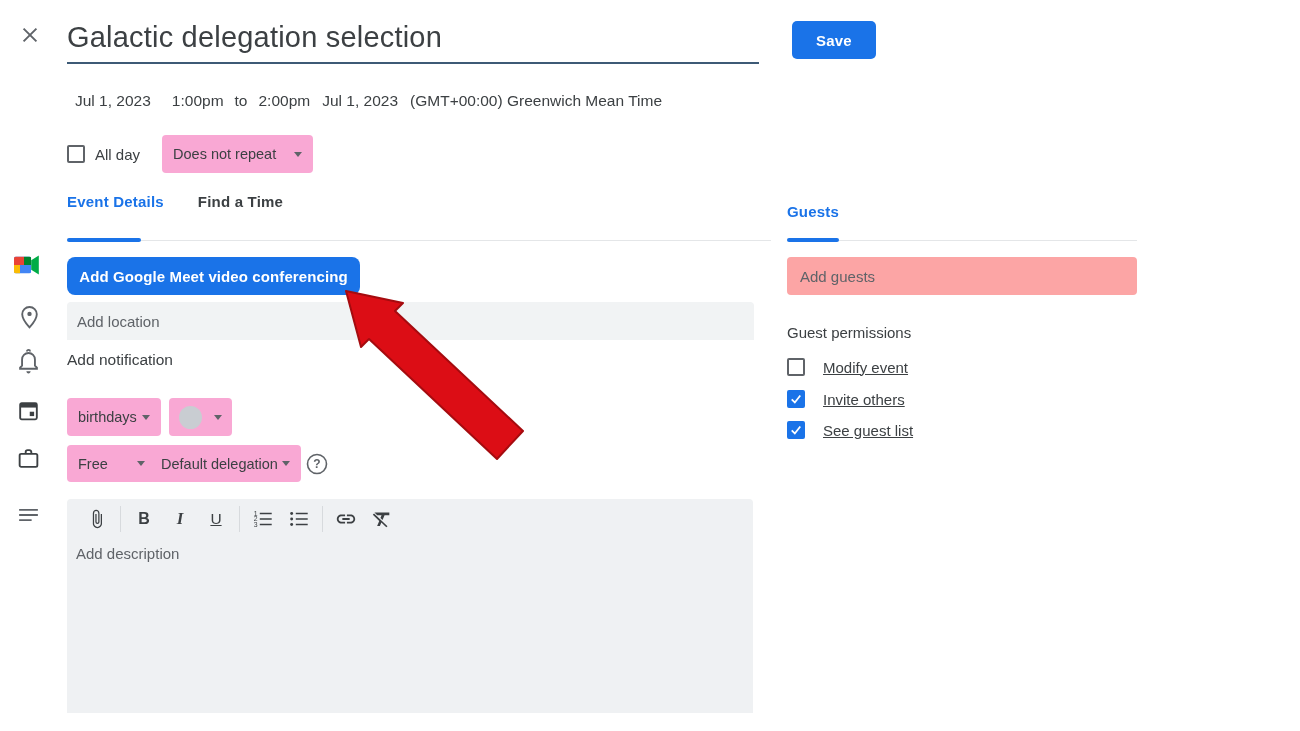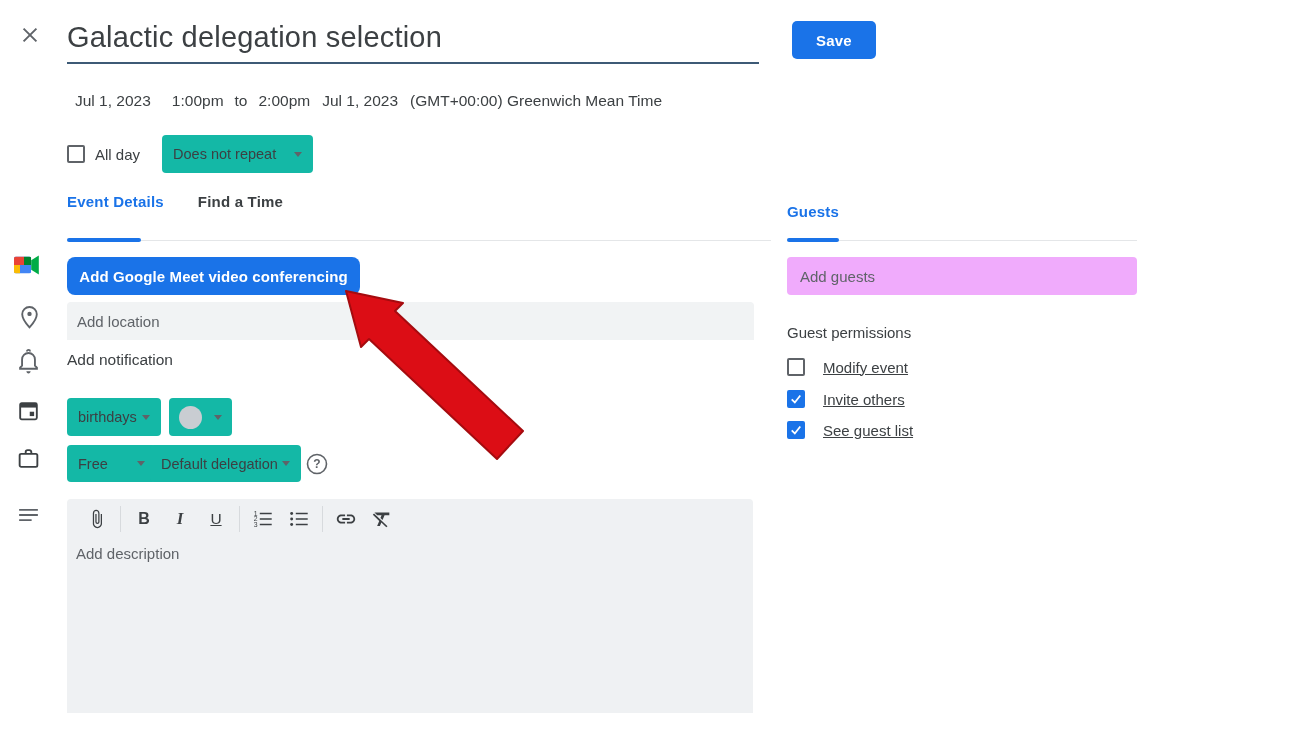--- a/index.html
+++ b/index.html
@@ -23,21 +23,21 @@
   .dt-row > span { cursor:pointer; }
   .dt-row .g21 { margin-left:21px; } .dt-row .g11 { margin-left:11px; } .dt-row .g12 { margin-left:12px; }
 
   
   .allday-row { left:67px; top:135px; height:38px; display:flex; align-items:center; }
   .cbox { width:18px; height:18px; border:2px solid #5f6368; border-radius:2px; background:#fff; cursor:pointer; flex:none; display:flex; align-items:center; justify-content:center; }
   .cbox.checked { background:#1a73e8; border-color:#1a73e8; }
   .cbox svg { display:none; }
   .cbox.checked svg { display:block; }
   .allday-label { margin-left:10px; font-size:15px; color:#3c4043; }
-  .select { background:#14b8a6; border-radius:4px; height:38px; display:flex; align-items:center; padding:0 11px; cursor:pointer; font-size:14.5px; color:#3c4043; }
+  .select { background:#f9a8d4; border-radius:4px; height:38px; display:flex; align-items:center; padding:0 11px; cursor:pointer; font-size:14.5px; color:#3c4043; }
   .caret { width:0; height:0; border-left:4.5px solid transparent; border-right:4.5px solid transparent; border-top:5.5px solid #5f6368; margin-left:auto; }
   .repeat-select { margin-left:22px; width:151px; }
 
   
   .tabs-left { left:67px; top:193px; display:flex; gap:34px; font-size:15px; font-weight:700; letter-spacing:0.2px; }
   .tab { cursor:pointer; color:#3c4043; }
   .tab.active { color:#1a73e8; }
   .tab-line-left { left:67px; top:240px; width:704px; height:1px; background:#e4e6e8; }
   .tab-underline-left { left:67px; top:238px; width:74px; height:3.5px; background:#1a73e8; border-radius:2px; }
   .tabs-right { left:787px; top:203px; font-size:15px; font-weight:700; letter-spacing:0.2px; }
@@ -73,21 +73,21 @@
   .desc-box { left:67px; top:499px; width:686px; height:214px; background:#eff1f3; border-radius:4px 4px 0 0; }
   .desc-toolbar { position:absolute; left:12px; top:6px; display:flex; align-items:center; height:28px; }
   .tool-btn { width:24px; height:24px; margin:0 6px; cursor:pointer; display:flex; align-items:center; justify-content:center; color:#3c4043; }
   .tool-sep { width:1px; height:26px; background:#d7dadd; margin:0 5px; }
   .tb-bold { font-weight:700; font-size:16px; }
   .tb-italic { font-style:italic; font-family:"Liberation Serif","DejaVu Serif",serif; font-size:17px; font-weight:700; }
   .tb-underline { text-decoration:underline; font-size:15.5px; }
   .desc-placeholder { position:absolute; left:9px; top:46px; font-size:15px; color:#5f6368; }
 
   
-  .guests-input { left:787px; top:257px; width:350px; height:38px; background:#f0abfc; border-radius:4px; display:flex; align-items:center; padding:0 13px; font-size:15px; color:#5f6368; cursor:text; }
+  .guests-input { left:787px; top:257px; width:350px; height:38px; background:#fca5a5; border-radius:4px; display:flex; align-items:center; padding:0 13px; font-size:15px; color:#5f6368; cursor:text; }
   .gp-title { left:787px; top:324px; font-size:15px; color:#3c4043; }
   .perm-row { left:787px; display:flex; align-items:center; height:22px;text-decoration:underline; }
   .perm-label { margin-left:18px; font-size:15px; color:#3c4043; }
 
   
   .arrow-overlay { left:0; top:0; width:1300px; height:731px; pointer-events:none; z-index:50; }
 
   svg.ic { display:block; }
 </style>
 </head>

